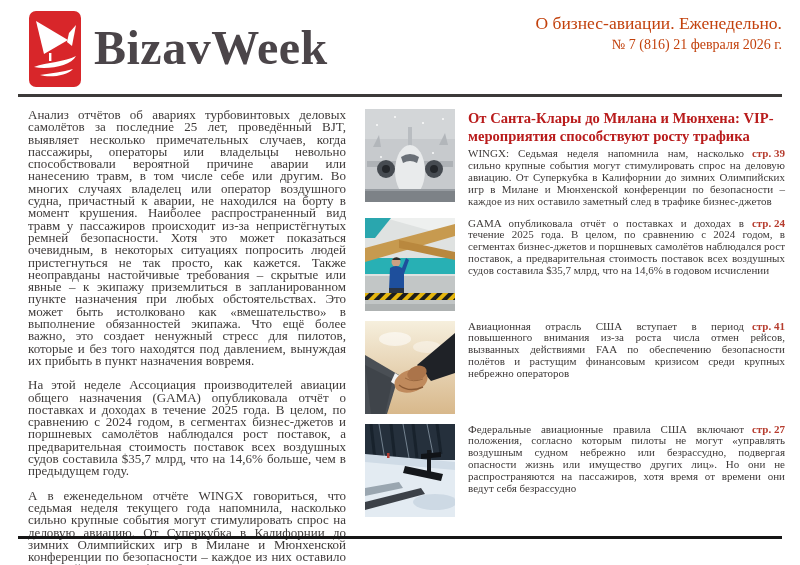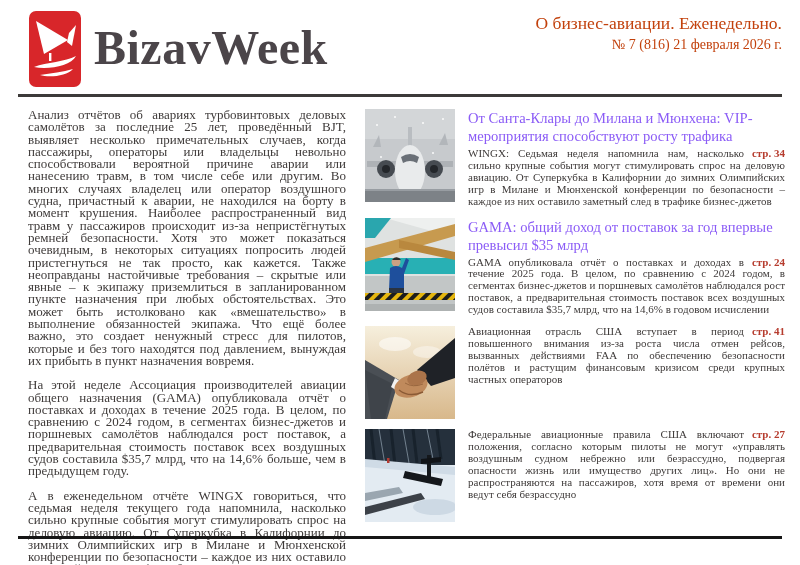--- a/index.html
+++ b/index.html
@@ -37,22 +37,22 @@
     text-align: justify;
   }
   .lead-col p { margin: 0 0 12px 0; }
   .news-col { flex: 1; min-width: 0; }
   .news-item { display: flex; margin-bottom: 10px; }
   .thumb { width: 90px; height: 93px; margin-right: 13px; flex: none; }
   .thumb svg { display: block; width: 90px; height: 93px; }
   .news-text { flex: 1; min-width: 0; }
   .news-title {
     margin: 0 0 3px 0;
-    font-size: 14.6px; line-height: 18px; font-weight: normal;
-    color: #8b5cf6;
+    font-size: 14.6px; line-height: 18px; font-weight: bold;
+    color: #b91c1c;
   }
   .news-body {
     margin: 0;
     font-size: 11px; line-height: 11.9px;
     text-align: justify;
   }
   .page-ref { float: right; margin-left: 8px; font-weight: bold; color: #b63c2e; }
 </style>
 </head>
 <body>
@@ -109,21 +109,21 @@
             <circle cx="12" cy="16" r="1" fill="#ffffff" opacity="0.9"></circle>
             <circle cx="30" cy="8" r="1" fill="#ffffff" opacity="0.9"></circle>
             <circle cx="58" cy="14" r="1" fill="#ffffff" opacity="0.9"></circle>
             <circle cx="78" cy="10" r="1" fill="#ffffff" opacity="0.9"></circle>
             <circle cx="68" cy="44" r="1" fill="#ffffff" opacity="0.9"></circle>
             <circle cx="16" cy="48" r="1" fill="#ffffff" opacity="0.9"></circle>
           </svg>
         </div>
         <div class="news-text">
           <h2 class="news-title">От Санта-Клары до Милана и Мюнхена: VIP-мероприятия способствуют росту трафика</h2>
-          <p class="news-body"><span class="page-ref">стр. 34</span><span>WINGX: Седьмая неделя напомнила нам, насколько сильно крупные события могут стимулировать спрос на деловую авиацию. От Суперкубка в Калифорнии до зимних Олимпийских игр в Милане и Мюнхенской конференции по безопасности – каждое из них оставило заметный след в трафике бизнес-джетов</span></p>
+          <p class="news-body"><span class="page-ref">стр. 39</span><span>WINGX: Седьмая неделя напомнила нам, насколько сильно крупные события могут стимулировать спрос на деловую авиацию. От Суперкубка в Калифорнии до зимних Олимпийских игр в Милане и Мюнхенской конференции по безопасности – каждое из них оставило заметный след в трафике бизнес-джетов</span></p>
         </div>
       </article>
 
       <article class="news-item">
         <div class="thumb">
           <svg viewBox="0 0 90 93">
             <defs>
               <pattern id="hz" width="8" height="8" patternUnits="userSpaceOnUse" patternTransform="rotate(45)">
                 <rect width="8" height="8" fill="#e5b60e"></rect>
                 <rect width="4" height="8" fill="#1d1d1d"></rect>
@@ -138,21 +138,20 @@
             <path d="M34,22 L90,34 L90,42 L34,30 Z" fill="#b9883e"></path>
             <circle cx="31" cy="44" r="4.5" fill="#caa183"></circle>
             <path d="M27,42 a5,5 0 0 1 9,0 Z" fill="#2b2b2b"></path>
             <path d="M25,50 Q31,46 37,50 L41,40 L44,42 L39,56 L39,72 L24,72 Z" fill="#1e4f9c"></path>
             <rect x="24" y="70" width="15" height="12" fill="#2a3340"></rect>
             <rect y="75" width="90" height="7" fill="url(#hz)"></rect>
             <rect y="86" width="90" height="7" fill="#aeb2b2"></rect>
           </svg>
         </div>
         <div class="news-text">
-          <h2 class="news-title">GAMA: общий доход от поставок за год впервые превысил $35 млрд</h2>
           <p class="news-body"><span class="page-ref">стр. 24</span><span>GAMA опубликовала отчёт о поставках и доходах в течение 2025 года. В целом, по сравнению с 2024 годом, в сегментах бизнес-джетов и поршневых самолётов наблюдался рост поставок, а предварительная стоимость поставок всех воздушных судов составила $35,7 млрд, что на 14,6% в годовом исчислении</span></p>
         </div>
       </article>
 
       <article class="news-item">
         <div class="thumb">
           <svg viewBox="0 0 90 93">
             <defs>
               <linearGradient id="hsbg" x1="0" y1="0" x2="0" y2="1">
                 <stop offset="0" stop-color="#f6efdd"></stop>
@@ -166,21 +165,21 @@
             <path d="M0,44 L28,58 L20,93 L6,93 Z" fill="#383d43" opacity="0.6"></path>
             <path d="M90,12 L52,44 L66,60 L90,52 Z" fill="#1f2227"></path>
             <path d="M30,52 L38,57 L34,66 L26,61 Z" fill="#f2f2f2"></path>
             <ellipse cx="46" cy="60" rx="17" ry="11" fill="#c08a5c" transform="rotate(-18 46 60)"></ellipse>
             <ellipse cx="52" cy="52" rx="10" ry="7" fill="#ab744a" transform="rotate(-20 52 52)"></ellipse>
             <path d="M34,64 q10,8 24,2" stroke="#8a5a35" stroke-width="1.4" fill="none"></path>
             <path d="M40,57 q8,5 18,1" stroke="#8a5a35" stroke-width="1" fill="none" opacity="0.7"></path>
           </svg>
         </div>
         <div class="news-text">
-          <p class="news-body"><span class="page-ref">стр. 41</span><span>Авиационная отрасль США вступает в период повышенного внимания из-за роста числа отмен рейсов, вызванных действиями FAA по обеспечению безопасности полётов и растущим финансовым кризисом среди крупных частных операторов</span></p>
+          <p class="news-body"><span class="page-ref">стр. 41</span><span>Авиационная отрасль США вступает в период повышенного внимания из-за роста числа отмен рейсов, вызванных действиями FAA по обеспечению безопасности полётов и растущим финансовым кризисом среди крупных небрежно операторов</span></p>
         </div>
       </article>
 
       <article class="news-item">
         <div class="thumb">
           <svg viewBox="0 0 90 93">
             <rect width="90" height="93" fill="#e3ebf2"></rect>
             <rect width="90" height="36" fill="#25303c"></rect>
             <path d="M6,0 L10,36" stroke="#18222c" stroke-width="3"></path>
             <path d="M26,0 L30,36" stroke="#18222c" stroke-width="3"></path>

